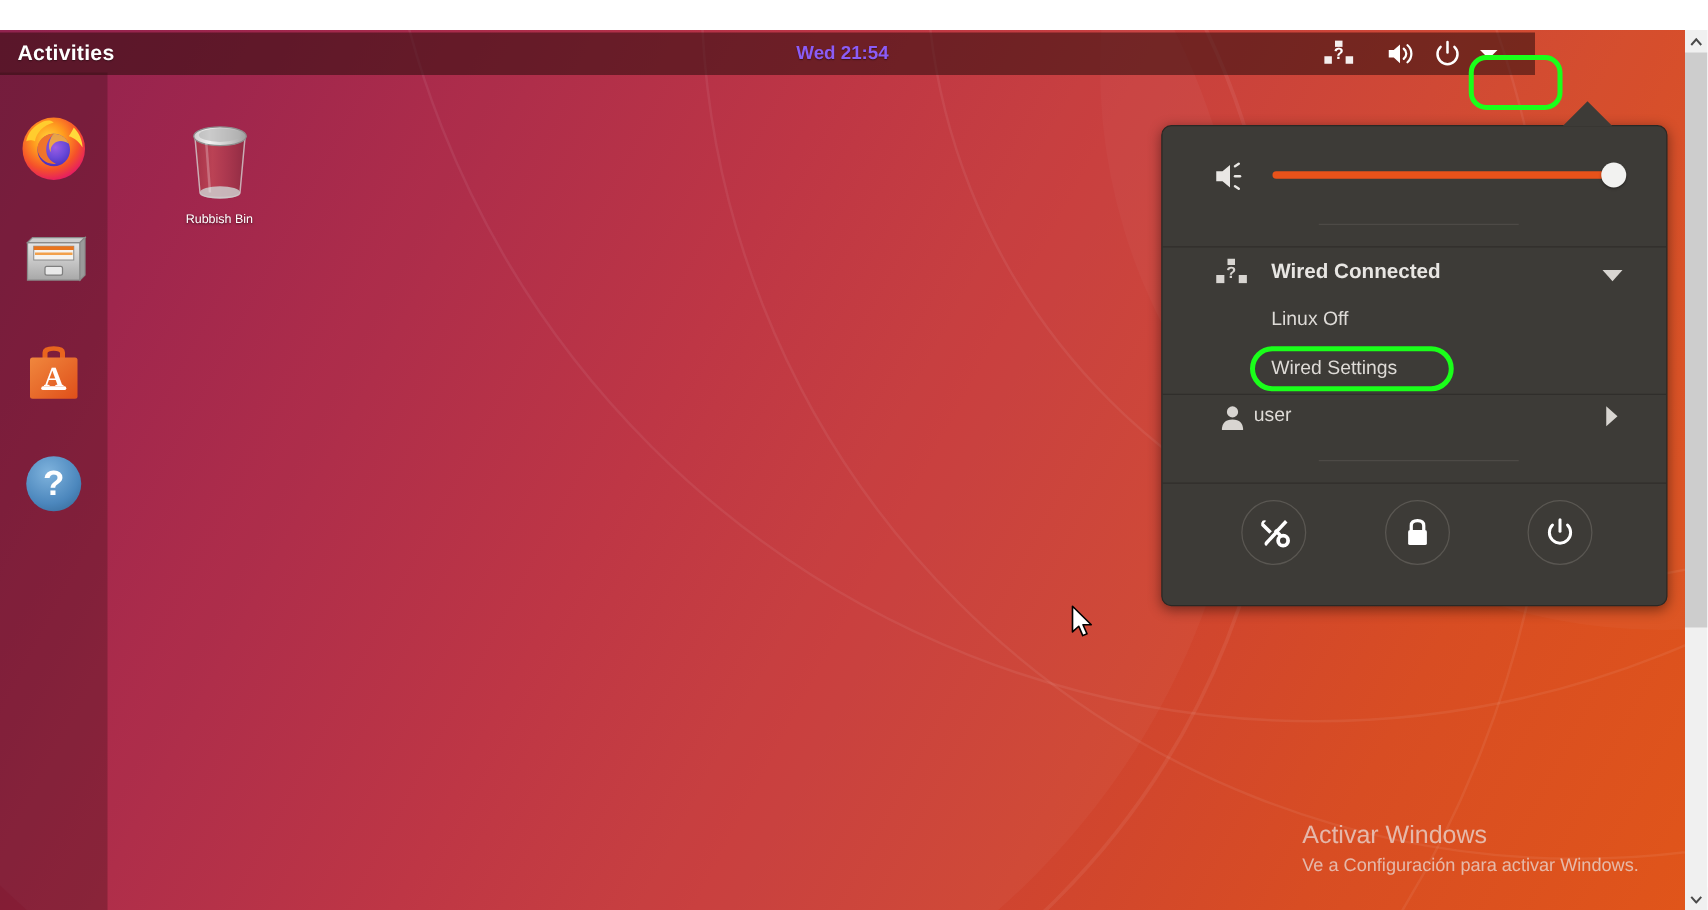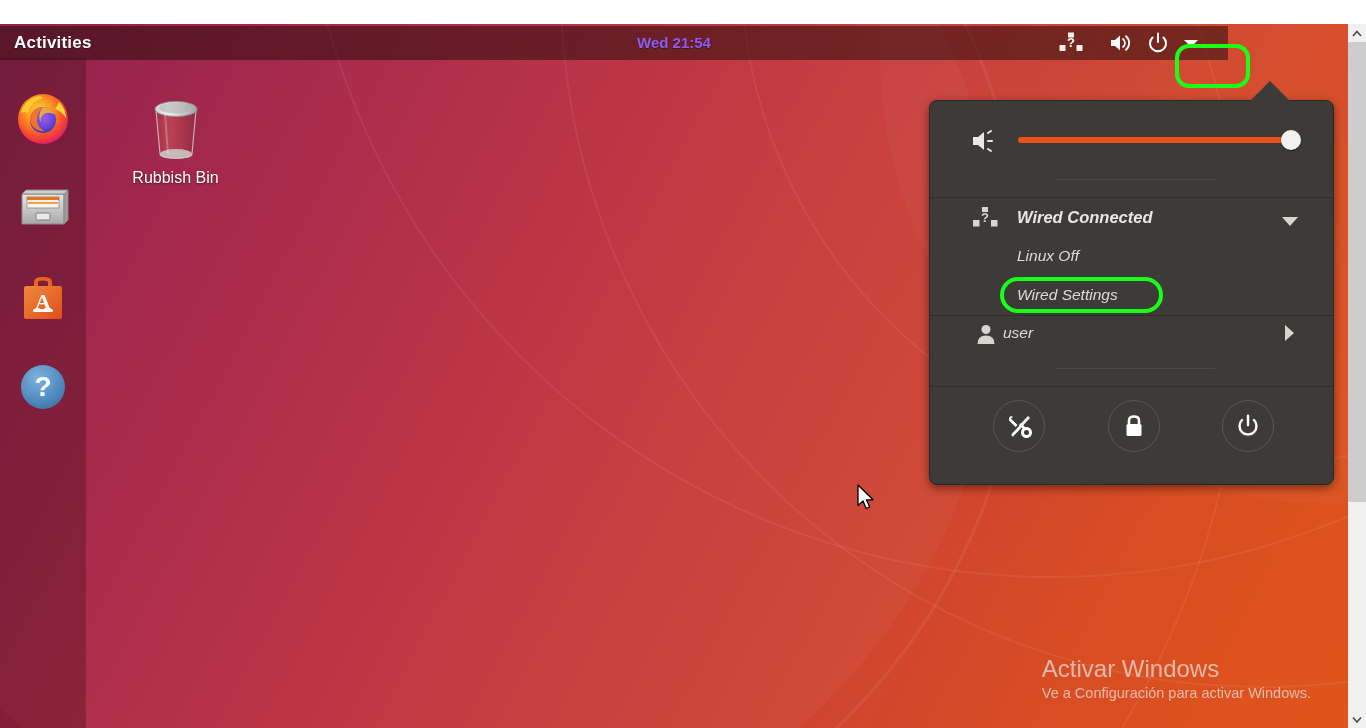--- a/index.html
+++ b/index.html
@@ -200,37 +200,37 @@
   .desk-icon {
     position: absolute;
     left: 123px; top: 72px;
     width: 105px;
     text-align: center;
     z-index: 10;
   }
   .desk-icon-label {
     margin-top: 3px;
     color: #ffffff;
-    font-size: 16px;
+    font-size: 10px;
     font-family: "Liberation Sans", sans-serif;
     text-shadow: 0 1px 2px rgba(0,0,0,0.55);
   }
 
   
   .watermark {
     position: absolute;
     right: 37px;
     bottom: 24px;
     text-align: left;
     z-index: 5;
     pointer-events: none;
   }
   .wm-title {
     color: rgba(235,235,235,0.68);
-    font-size: 24px;
+    font-size: 20px;
     font-family: "Liberation Sans", sans-serif;
     line-height: 27px;
   }
   .wm-sub {
     color: rgba(235,235,235,0.68);
     font-size: 14.5px;
     font-family: "Liberation Sans", sans-serif;
     line-height: 22px;
   }
 
@@ -291,21 +291,20 @@
     width: 20px; height: 20px;
     border-radius: 50%;
     background: #f2f2f0;
     box-shadow: 0 1px 2px rgba(0,0,0,0.4);
     z-index: 53;
   }
 
   .menu-label {
     color: #e8e6e3;
     font-family: "Liberation Sans", sans-serif;
-    font-style: italic;
   }
   .menu-label.bold {
     font-weight: bold;
     font-size: 16.5px;
   }
   .menu-label.sub {
     font-size: 15.5px;
     color: #dedbd7;
   }
   .menu-label.user {

